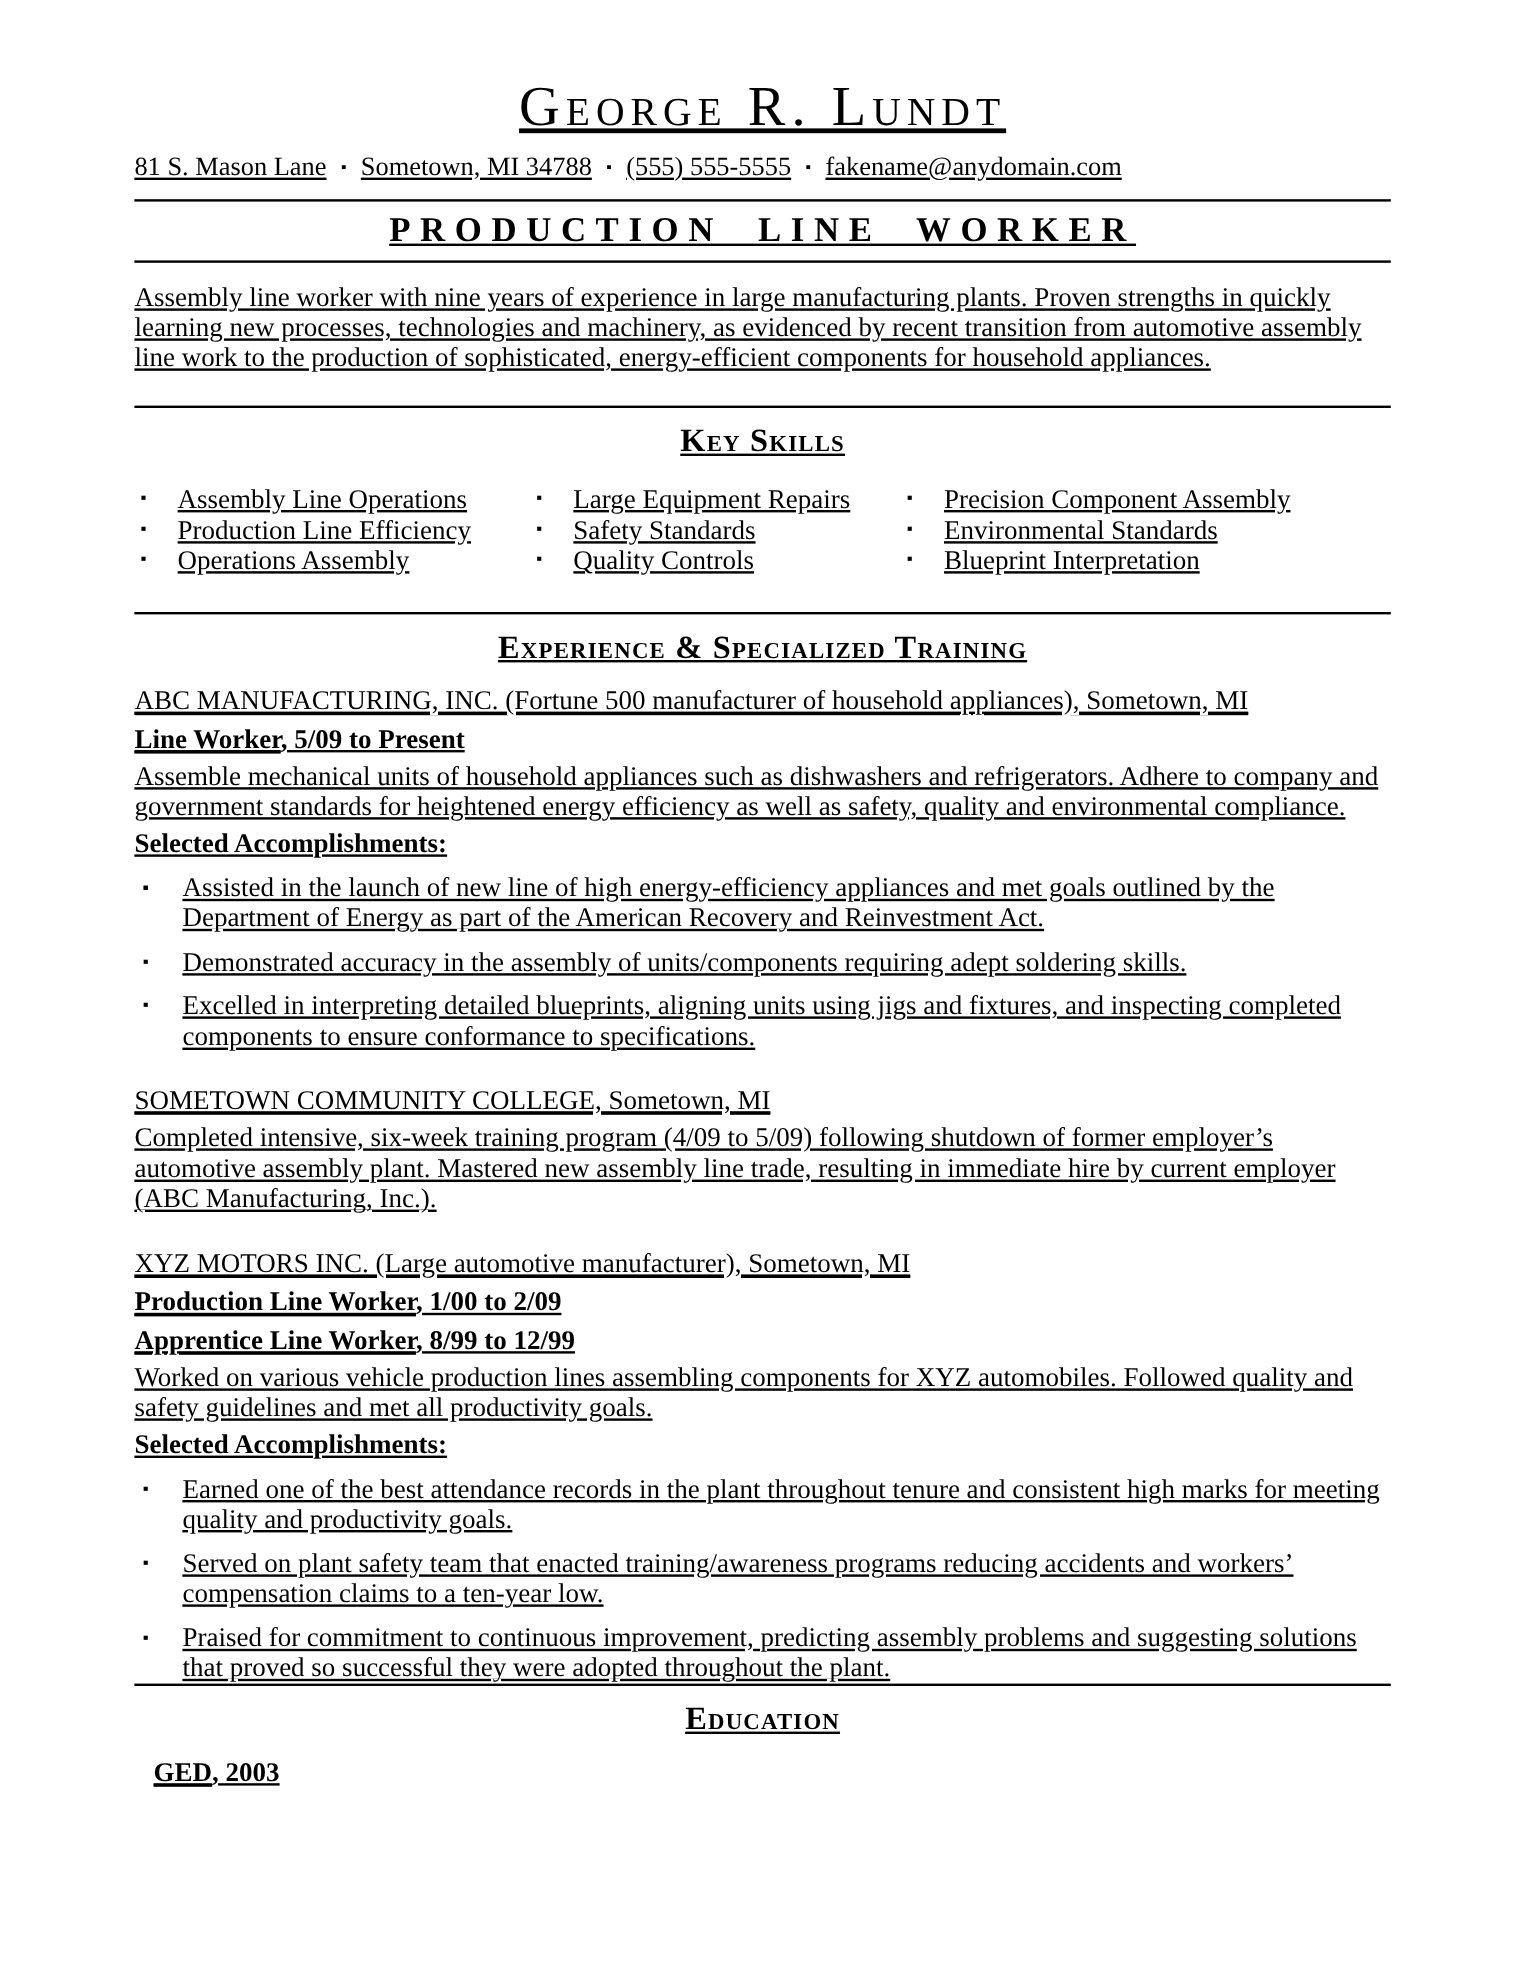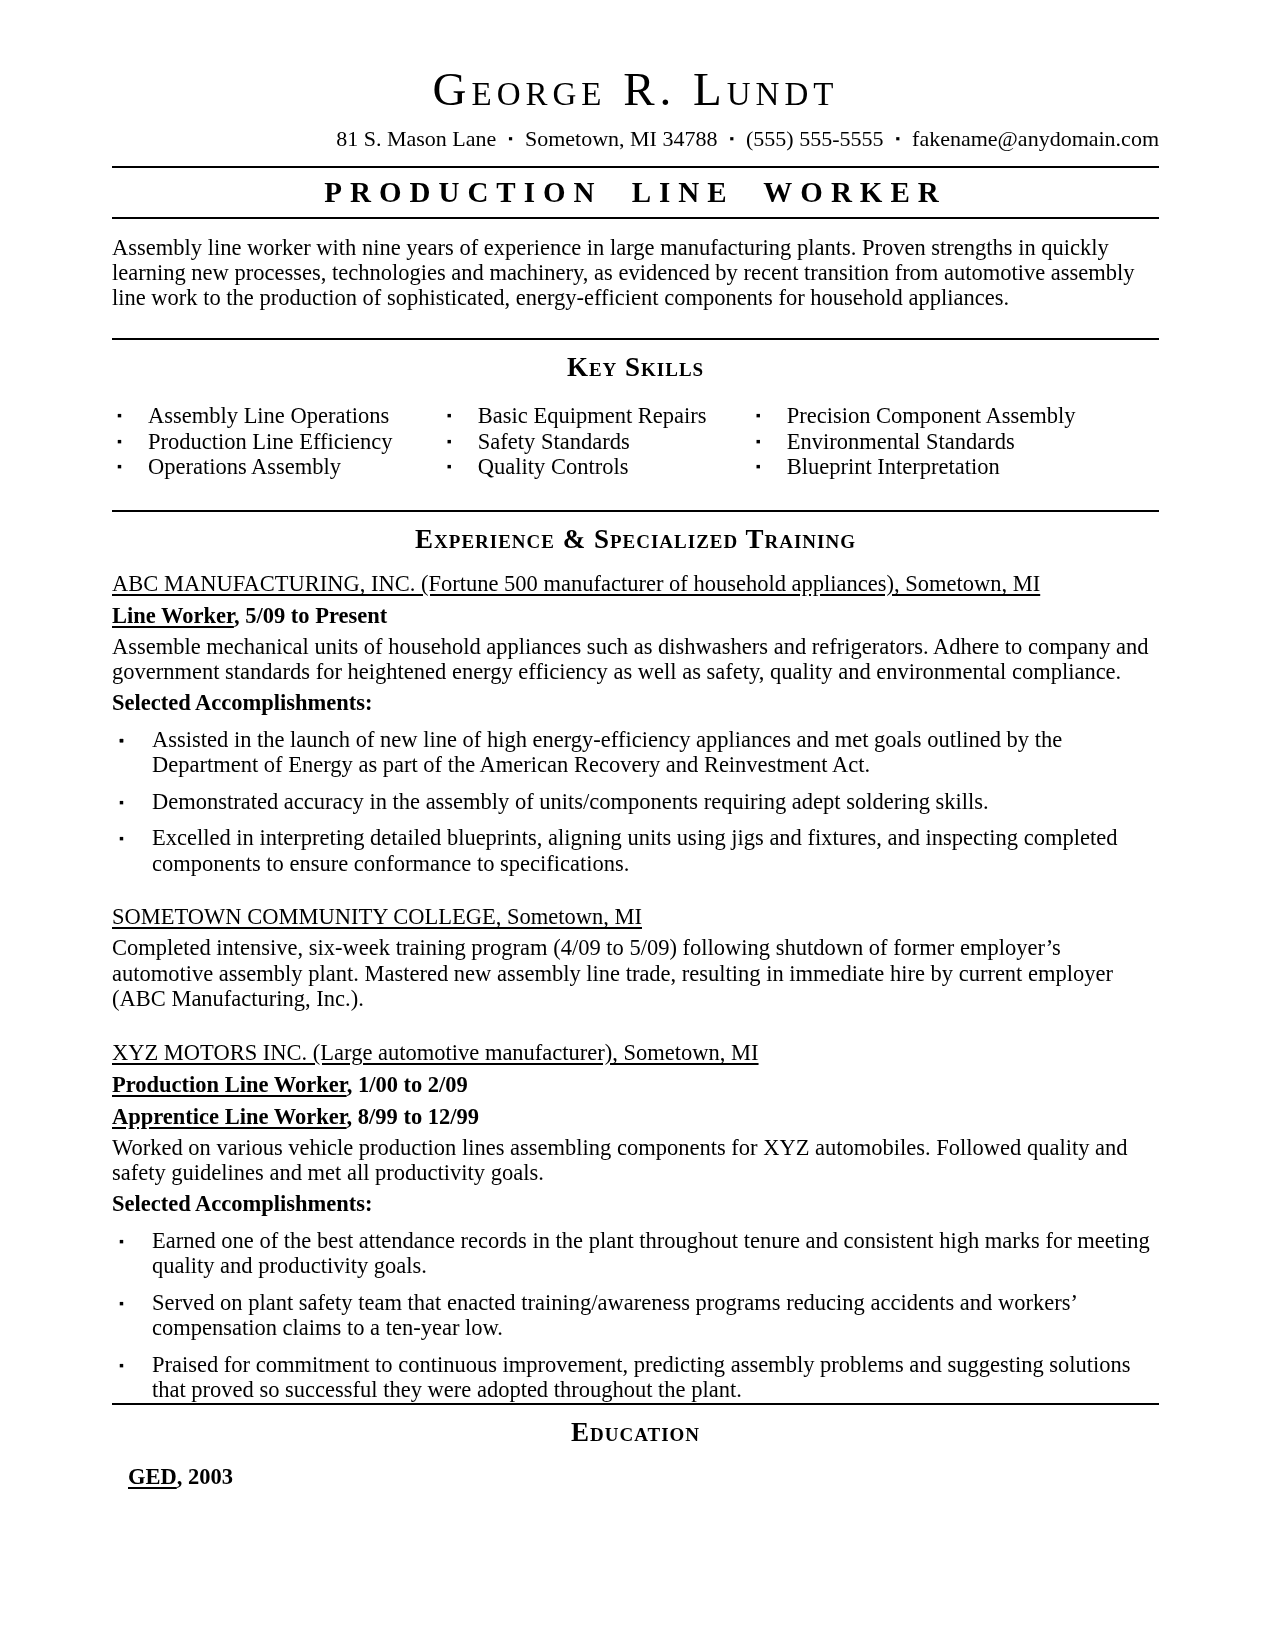--- a/index.html
+++ b/index.html
@@ -7,33 +7,34 @@
     margin: 0; padding: 0;
     background: #ffffff;
     width: 1275px; height: 1650px;
     overflow: hidden;
     font-family: "Liberation Serif", "DejaVu Serif", serif;
     color: #000000;
   }
   .page {
     width: 1275px; height: 1650px;
     padding: 64px 116px 40px 112px;
+    text-decoration: underline;
   }
   
   .name {
     margin: 0 0 10px 0;
     text-align: center;
     font-size: 47px;
     font-weight: normal;
     font-variant: small-caps;
     letter-spacing: 5px;
     line-height: 1.1;
   }
   .contact {
-    text-align: right;
+    text-align: left;
     font-size: 22px;
     margin: 0 0 14px 0;
     white-space: nowrap;
   }
   .contact .sep {
     display: inline-block;
     font-size: 13px;
     vertical-align: 3px;
     margin: 0 12px;
   }
@@ -168,21 +169,21 @@
 
   <h2 class="section-heading">Key Skills</h2>
 
   <div class="skills-row">
     <ul class="skills-col skills-col-1">
       <li><span class="sq">▪</span><span>Assembly Line Operations</span></li>
       <li><span class="sq">▪</span><span>Production Line Efficiency</span></li>
       <li><span class="sq">▪</span><span>Operations Assembly</span></li>
     </ul>
     <ul class="skills-col skills-col-2">
-      <li><span class="sq">▪</span><span>Basic Equipment Repairs</span></li>
+      <li><span class="sq">▪</span><span>Large Equipment Repairs</span></li>
       <li><span class="sq">▪</span><span>Safety Standards</span></li>
       <li><span class="sq">▪</span><span>Quality Controls</span></li>
     </ul>
     <ul class="skills-col skills-col-3">
       <li><span class="sq">▪</span><span>Precision Component Assembly</span></li>
       <li><span class="sq">▪</span><span>Environmental Standards</span></li>
       <li><span class="sq">▪</span><span>Blueprint Interpretation</span></li>
     </ul>
   </div>
 

